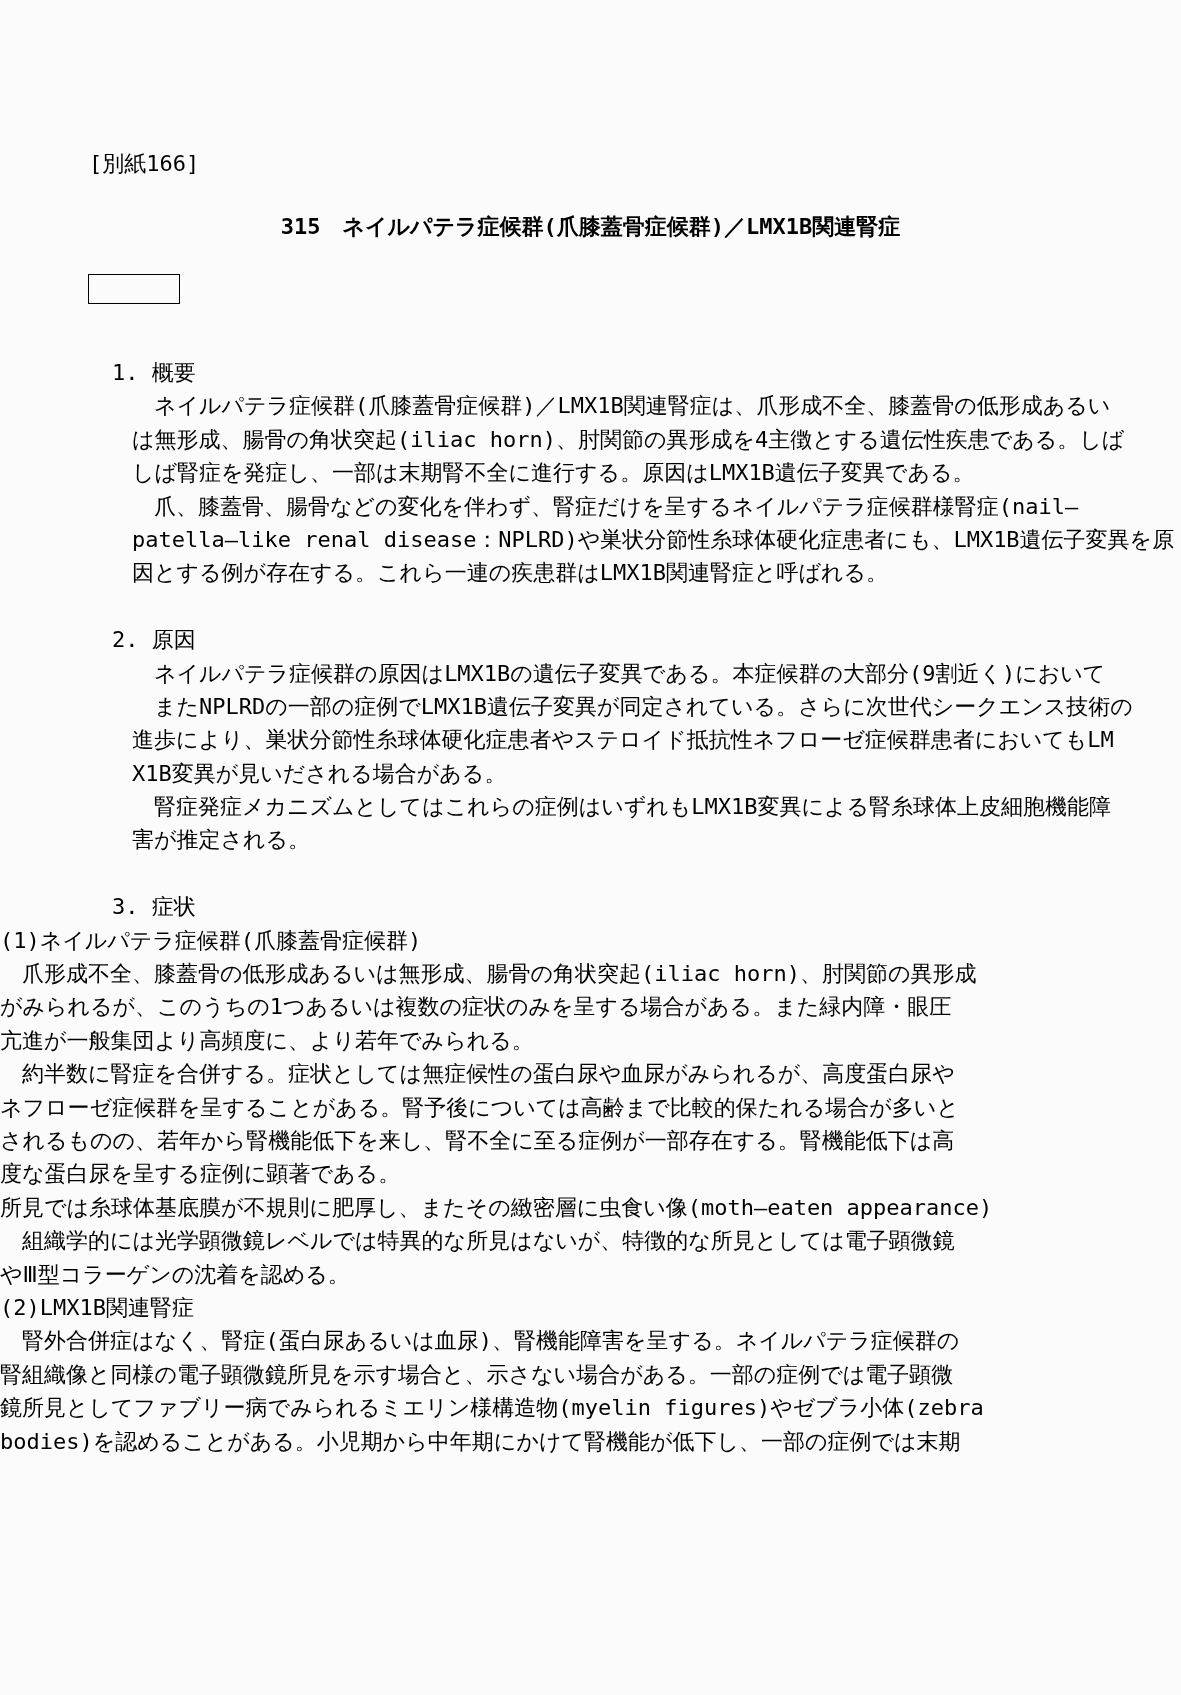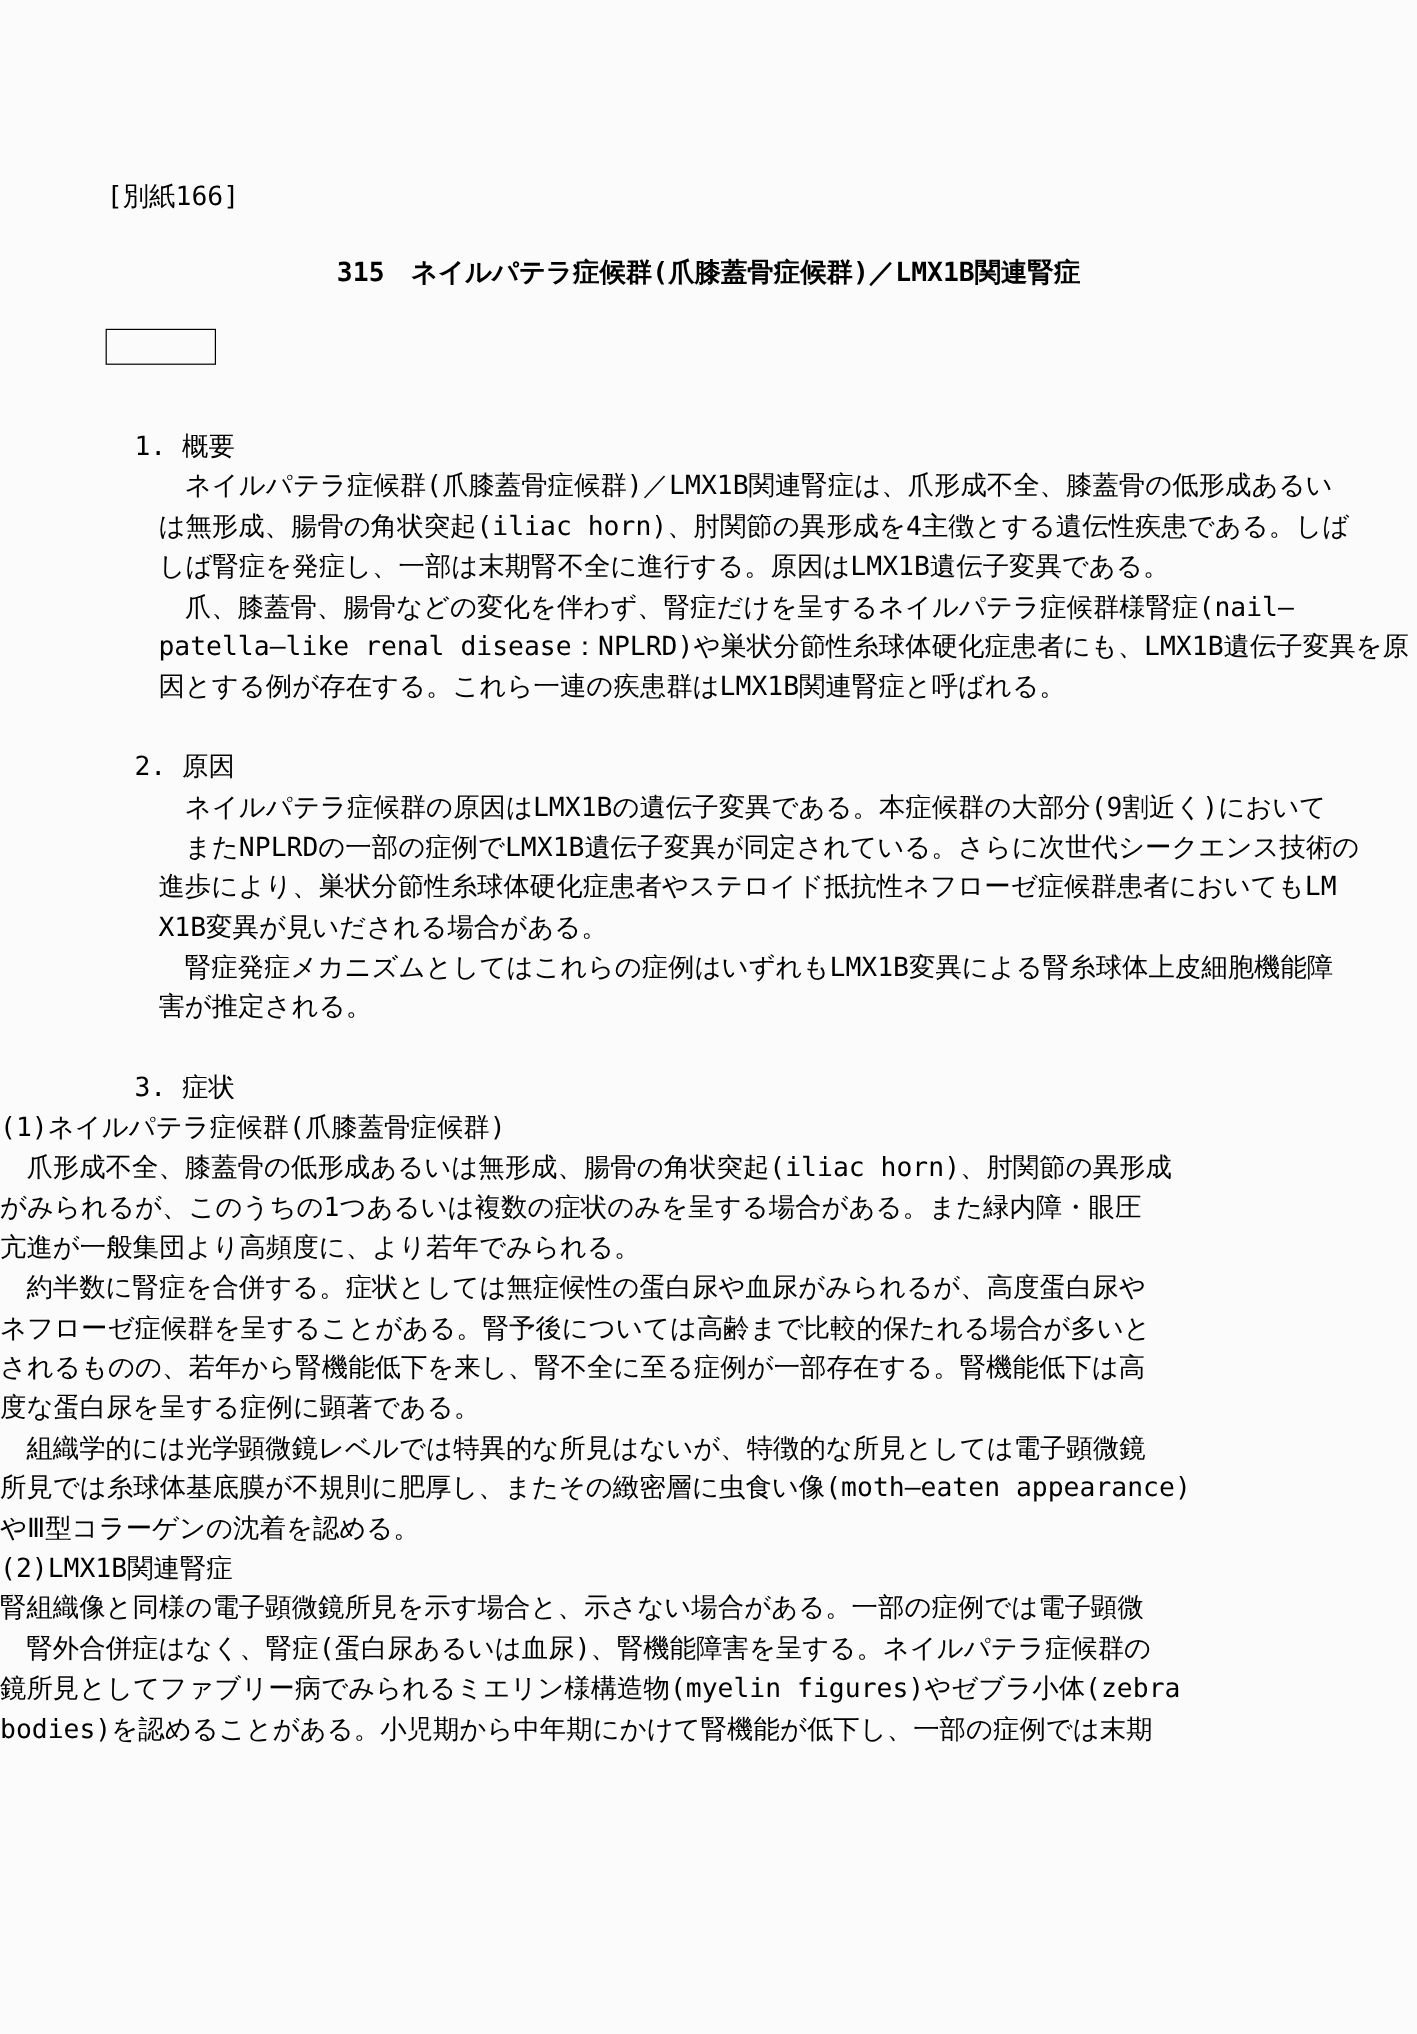--- a/index.html
+++ b/index.html
@@ -66,24 +66,24 @@
 
     <div class="line lh">3. 症状</div>
     <div class="line l2">(1)ネイルパテラ症候群(爪膝蓋骨症候群)</div>
     <div class="line l2">　爪形成不全、膝蓋骨の低形成あるいは無形成、腸骨の角状突起(iliac horn)、肘関節の異形成</div>
     <div class="line l2">がみられるが、このうちの1つあるいは複数の症状のみを呈する場合がある。また緑内障・眼圧</div>
     <div class="line l2">亢進が一般集団より高頻度に、より若年でみられる。</div>
     <div class="line l2">　約半数に腎症を合併する。症状としては無症候性の蛋白尿や血尿がみられるが、高度蛋白尿や</div>
     <div class="line l2">ネフローゼ症候群を呈することがある。腎予後については高齢まで比較的保たれる場合が多いと</div>
     <div class="line l2">されるものの、若年から腎機能低下を来し、腎不全に至る症例が一部存在する。腎機能低下は高</div>
     <div class="line l2">度な蛋白尿を呈する症例に顕著である。</div>
+    <div class="line l2">所見では糸球体基底膜が不規則に肥厚し、またその緻密層に虫食い像(moth—eaten appearance)</div>
     <div class="line l2">　組織学的には光学顕微鏡レベルでは特異的な所見はないが、特徴的な所見としては電子顕微鏡</div>
-    <div class="line l2">所見では糸球体基底膜が不規則に肥厚し、またその緻密層に虫食い像(moth—eaten appearance)</div>
     <div class="line l2">やⅢ型コラーゲンの沈着を認める。</div>
     <div class="line l2">(2)LMX1B関連腎症</div>
+    <div class="line l2">　腎外合併症はなく、腎症(蛋白尿あるいは血尿)、腎機能障害を呈する。ネイルパテラ症候群の</div>
     <div class="line l2">腎組織像と同様の電子顕微鏡所見を示す場合と、示さない場合がある。一部の症例では電子顕微</div>
-    <div class="line l2">　腎外合併症はなく、腎症(蛋白尿あるいは血尿)、腎機能障害を呈する。ネイルパテラ症候群の</div>
     <div class="line l2">鏡所見としてファブリー病でみられるミエリン様構造物(myelin figures)やゼブラ小体(zebra</div>
     <div class="line l2">bodies)を認めることがある。小児期から中年期にかけて腎機能が低下し、一部の症例では末期</div>
     <div class="line l2">腎不全に至る。</div>
   </div>
 
 </div>
 
 </body></html>

